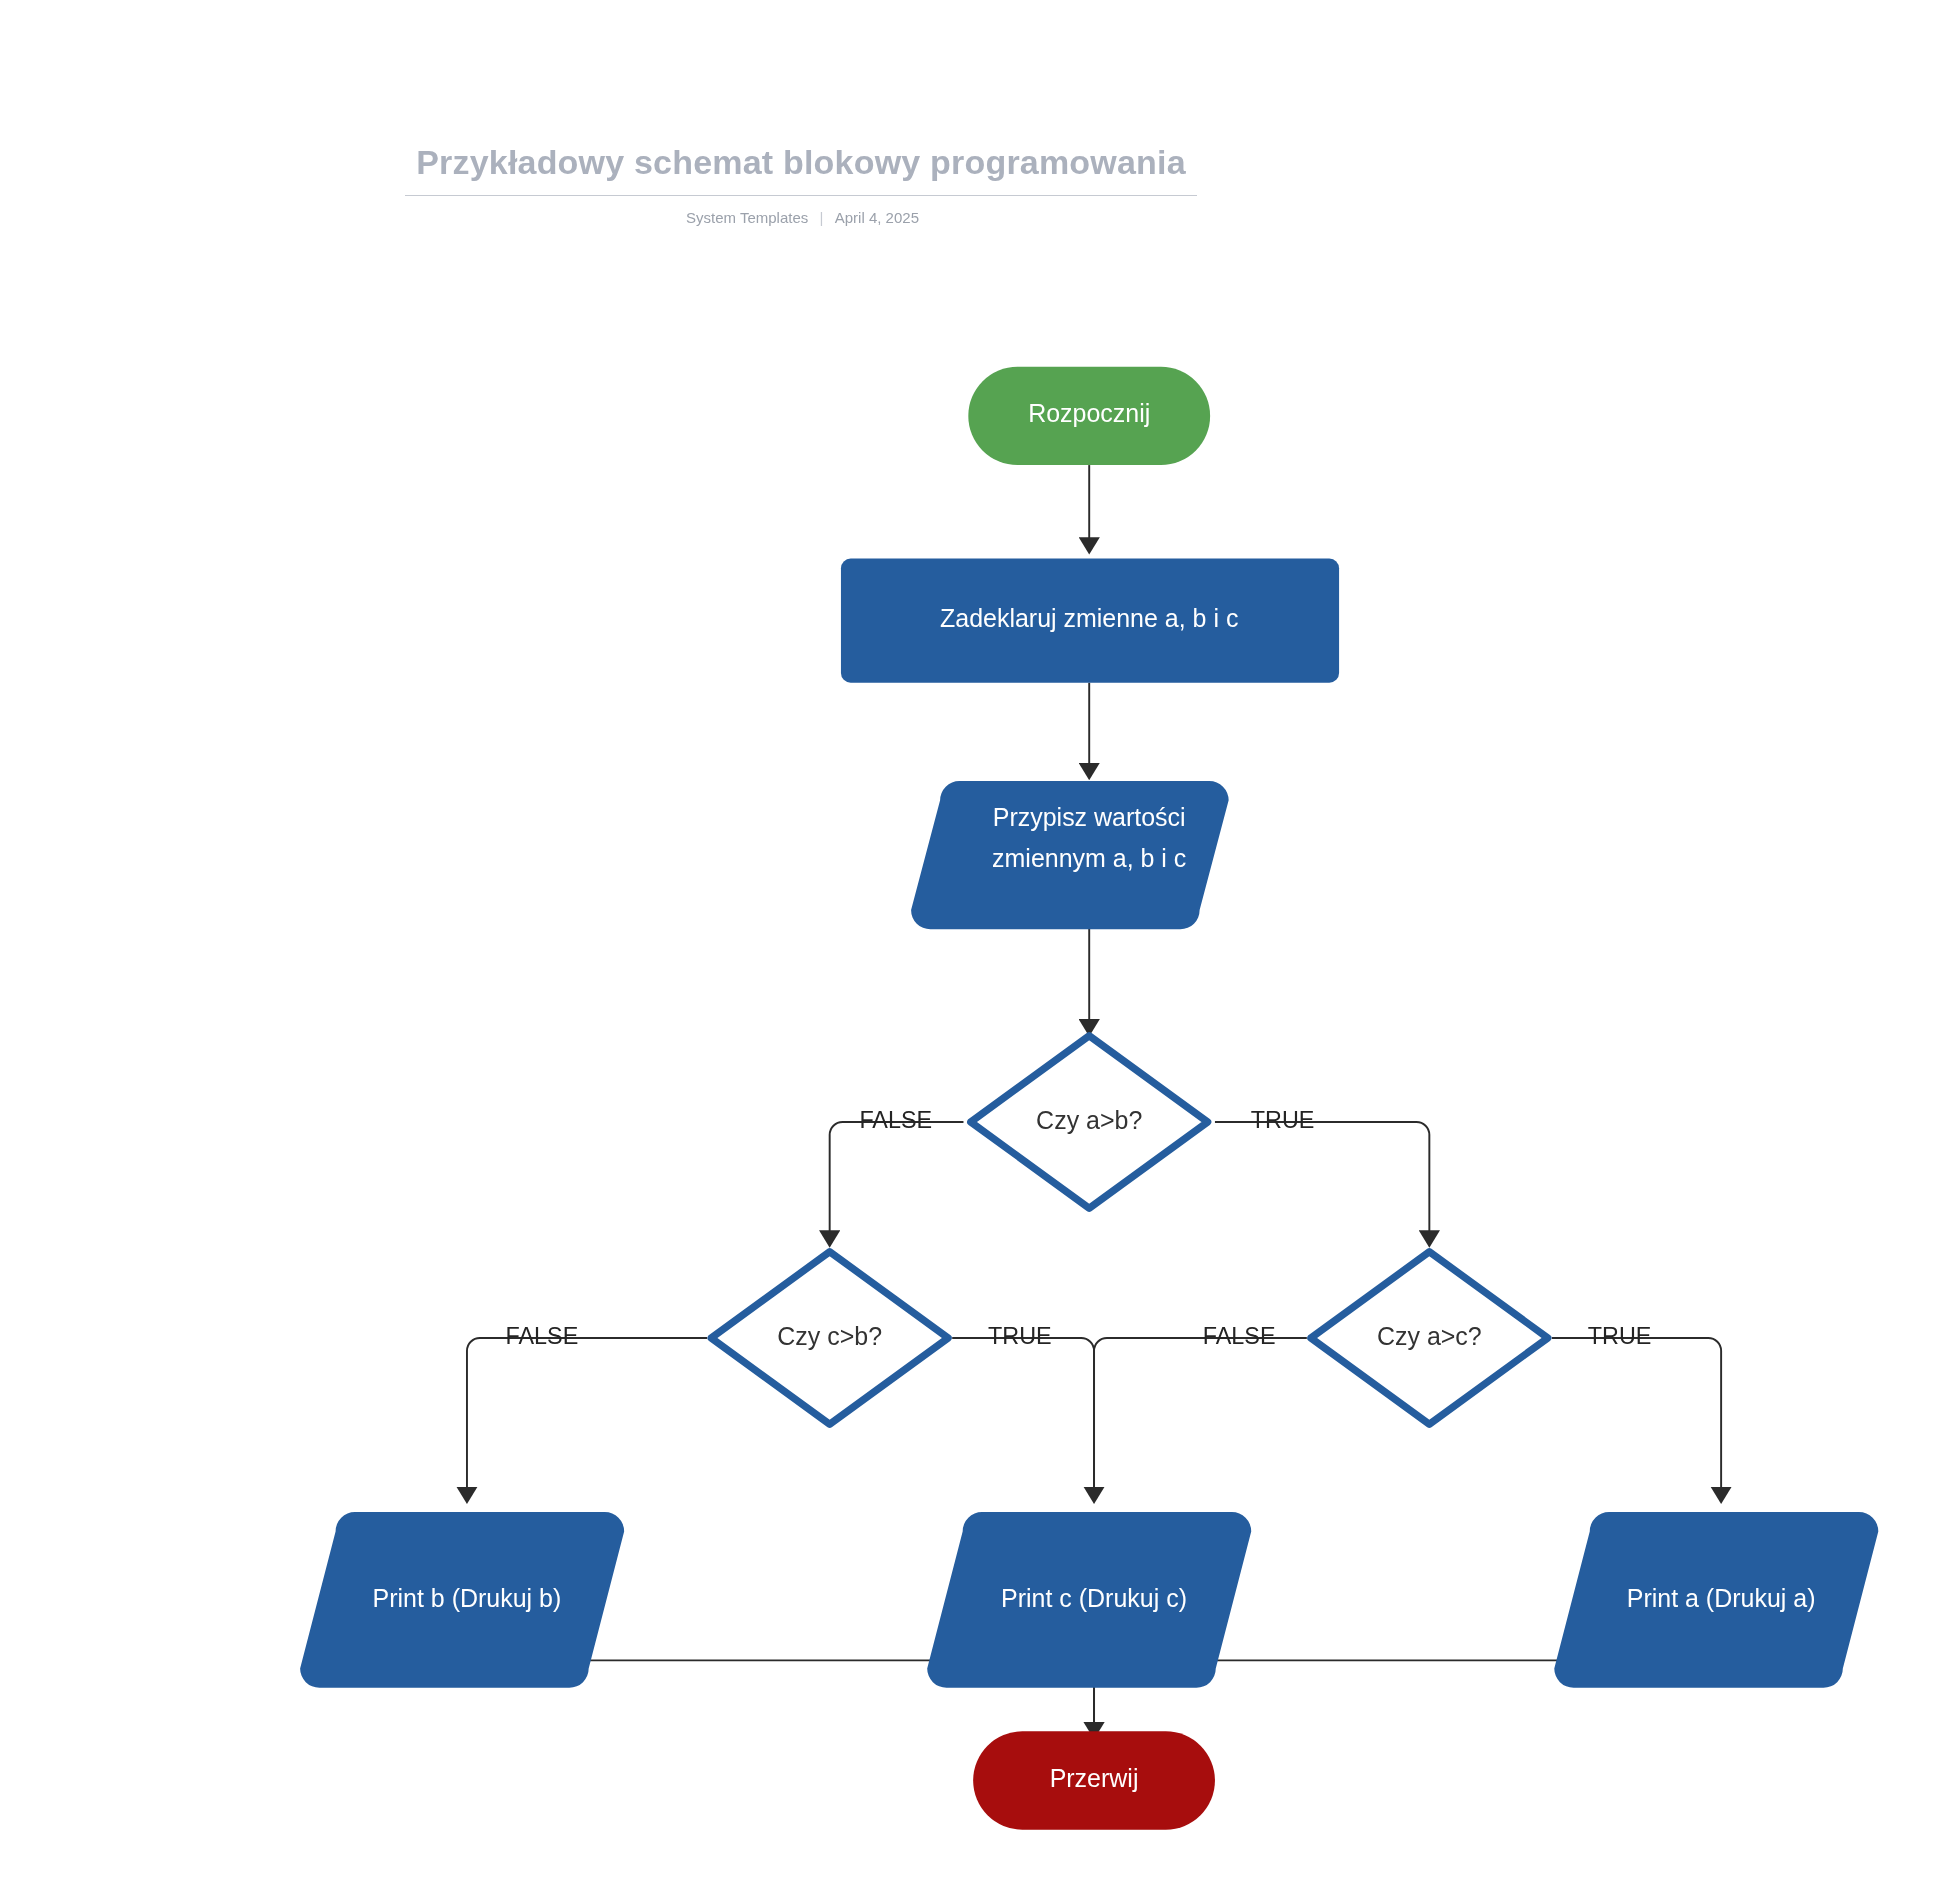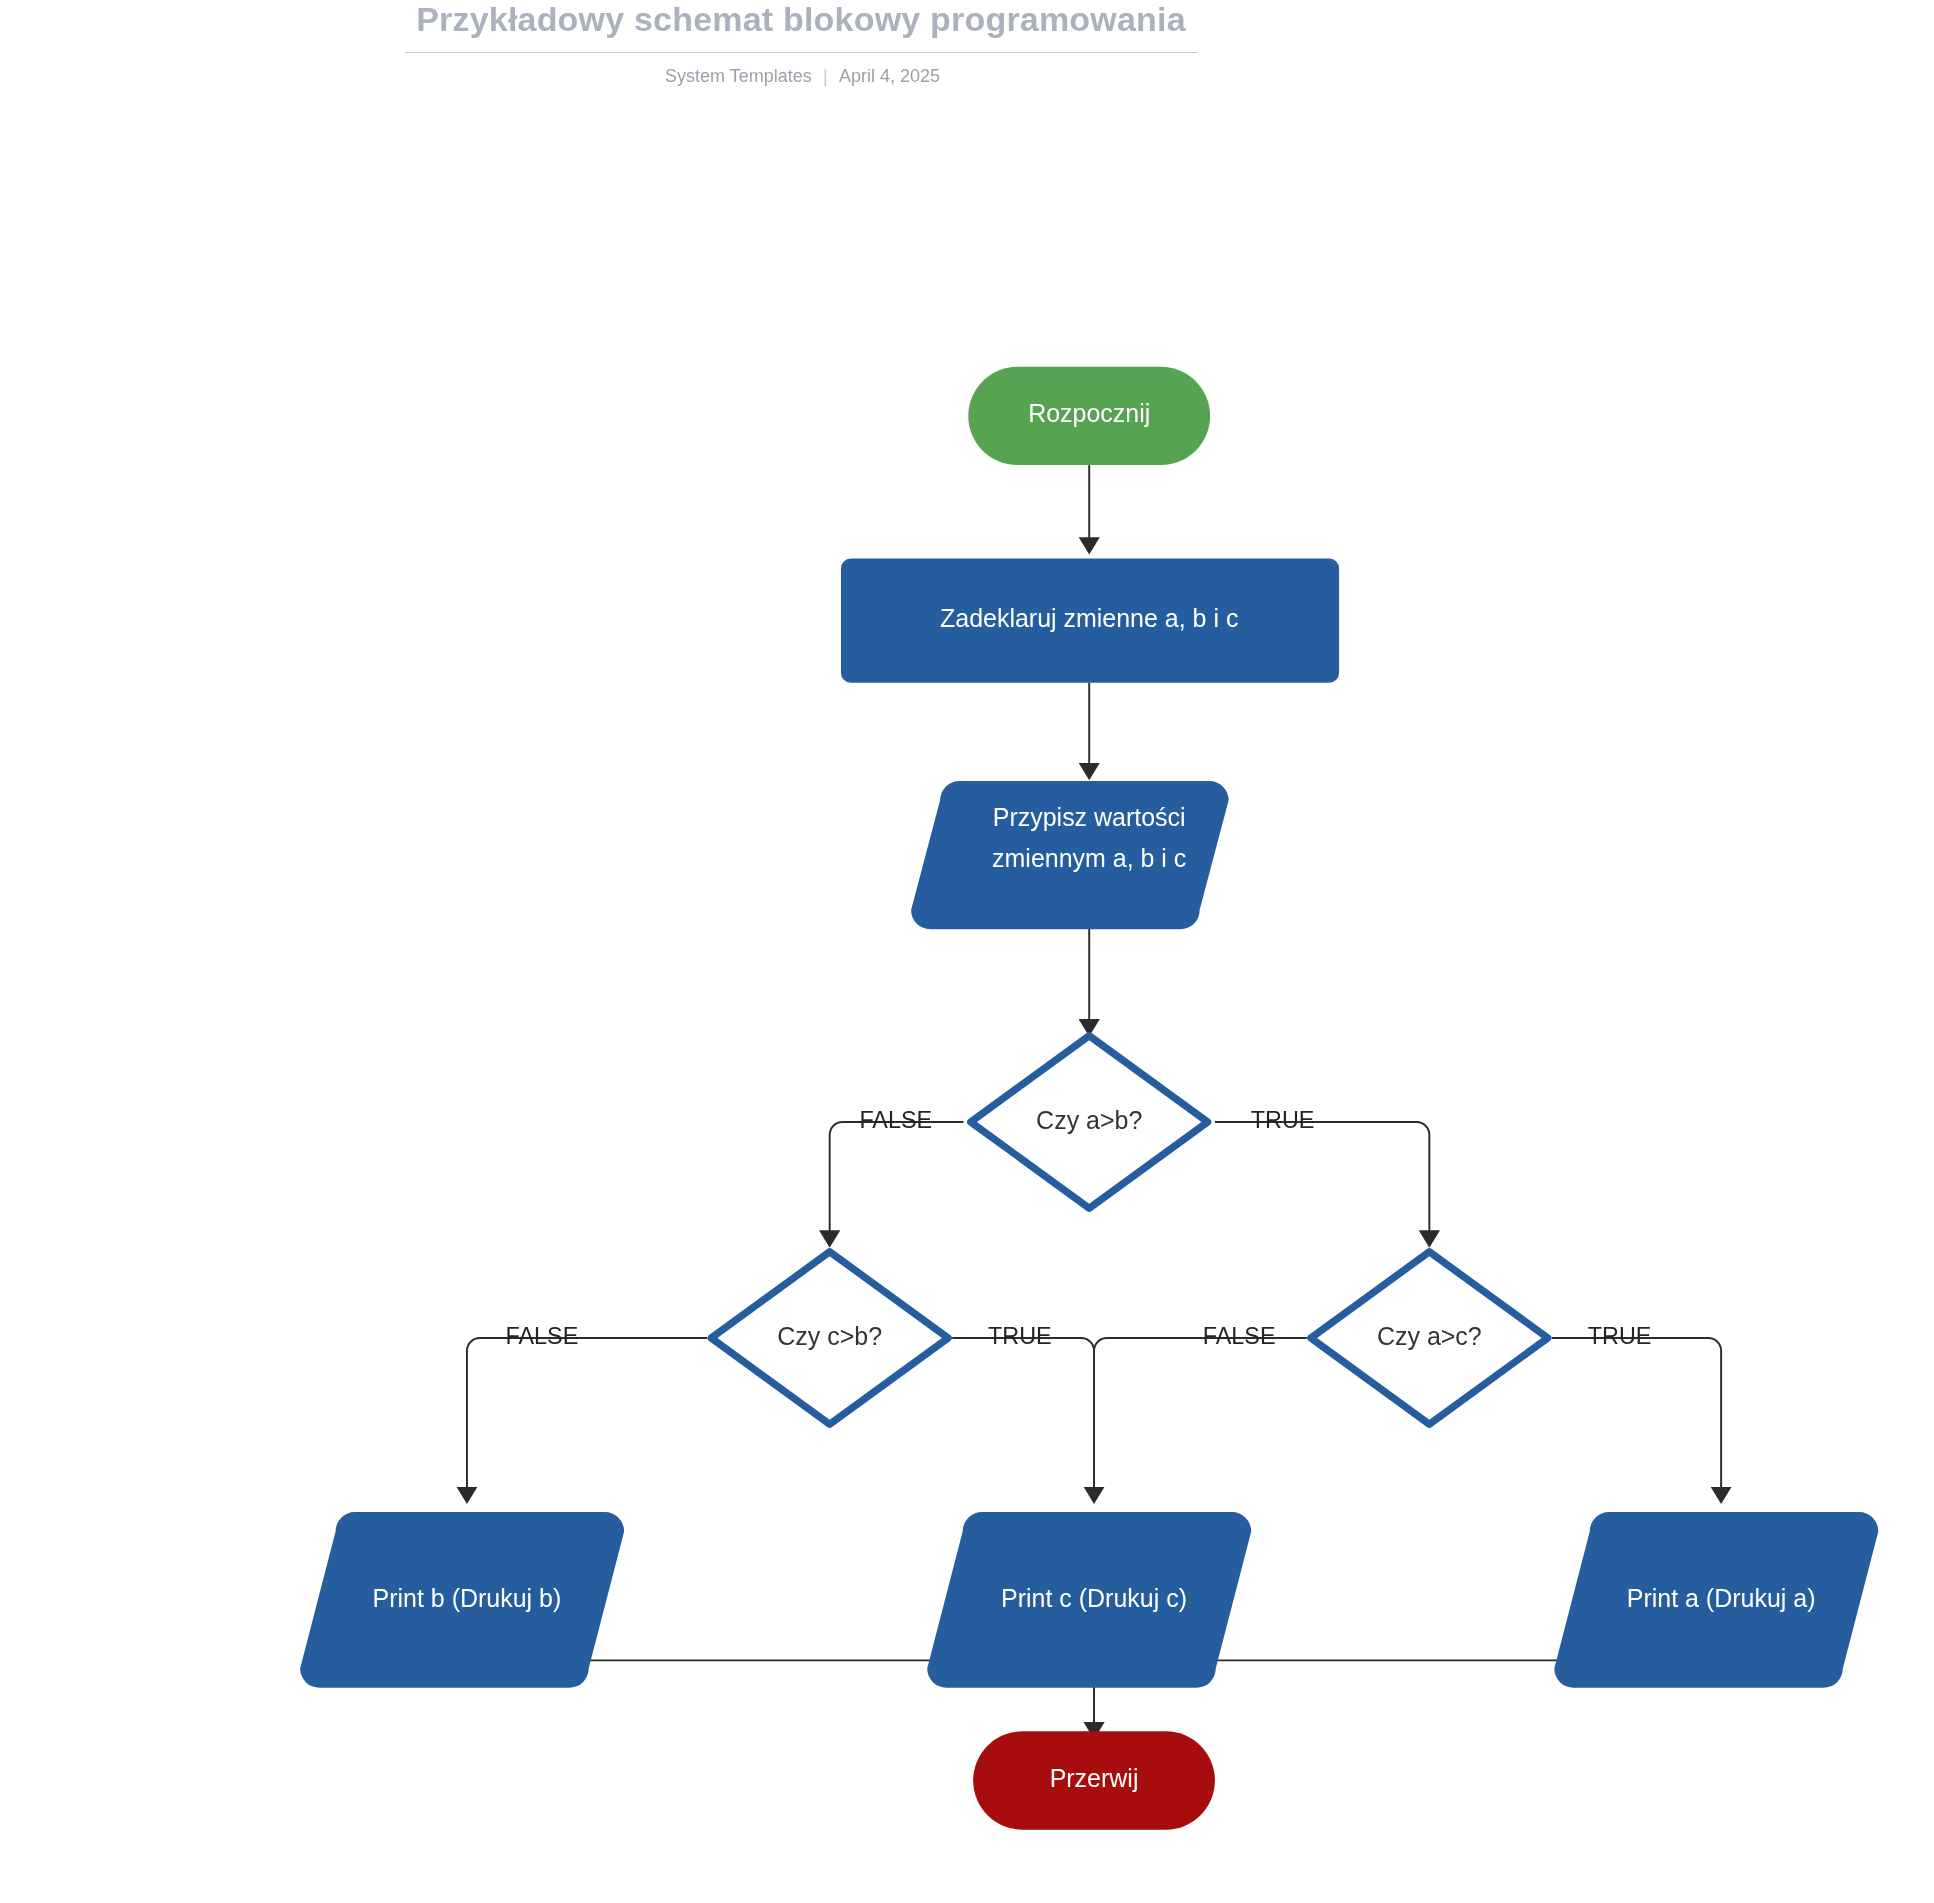--- a/index.html
+++ b/index.html
@@ -17,36 +17,37 @@
     position: relative;
     width: 1935px;
     height: 1903px;
     background: #ffffff;
   }
   .header {
     position: absolute;
     top: 0;
     left: 0;
     width: 1602px;
+    padding-top: 143px;
     text-align: center;
   }
   .doc-title {
     font-size: 34px;
     font-weight: bold;
     color: #abb1bd;
     letter-spacing: 0.2px;
     margin: 0;
     line-height: 1.15;
     display: inline-block;
     padding: 0 11.3px 13px 11.3px;
     border-bottom: 1.6px solid #c6cad2;
   }
   .doc-subtitle {
     margin: 13px 0 0 3px;
-    font-size: 18px;
+    font-size: 15px;
     color: #9ba1ab;
     line-height: 1.2;
   }
   .doc-sub-sep {
     display: inline-block;
     margin: 0 11.3px;
     color: #c6cad2;
     font-weight: 300;
   }
   .canvas {

